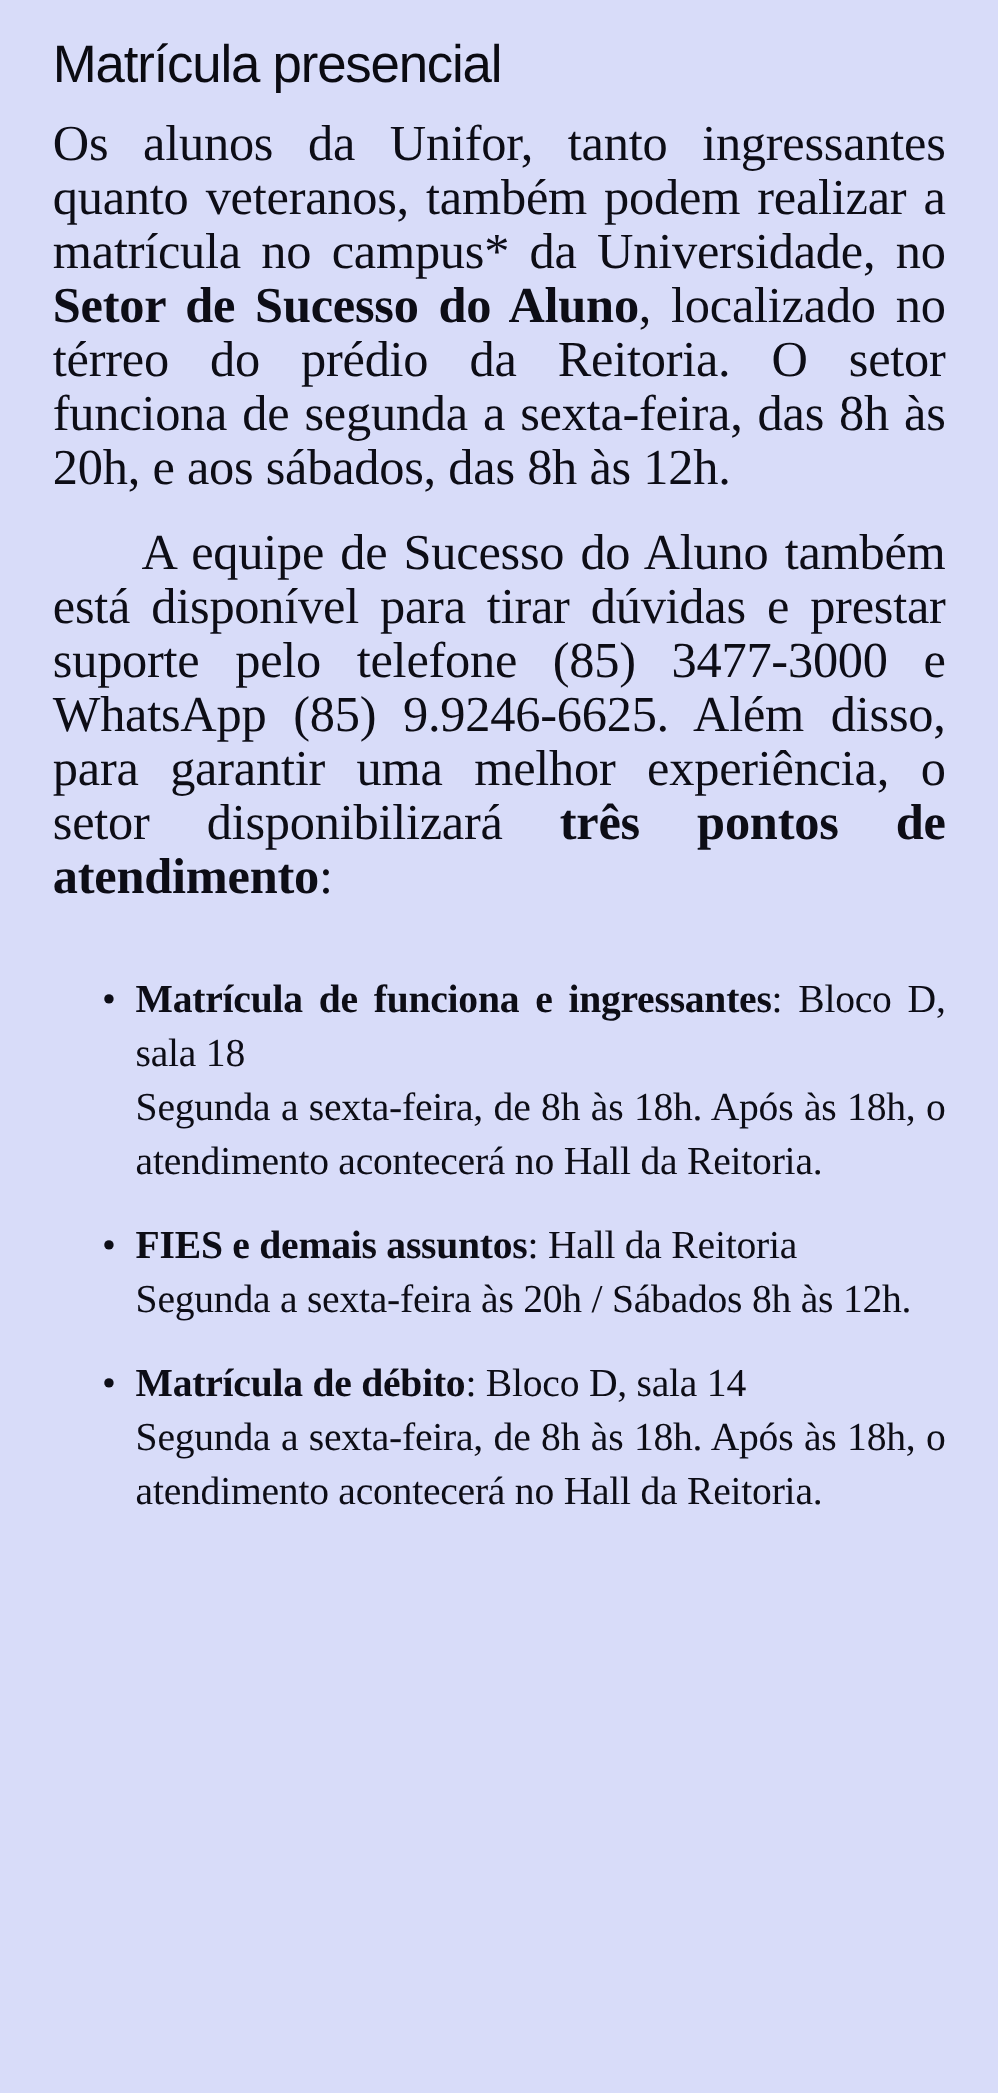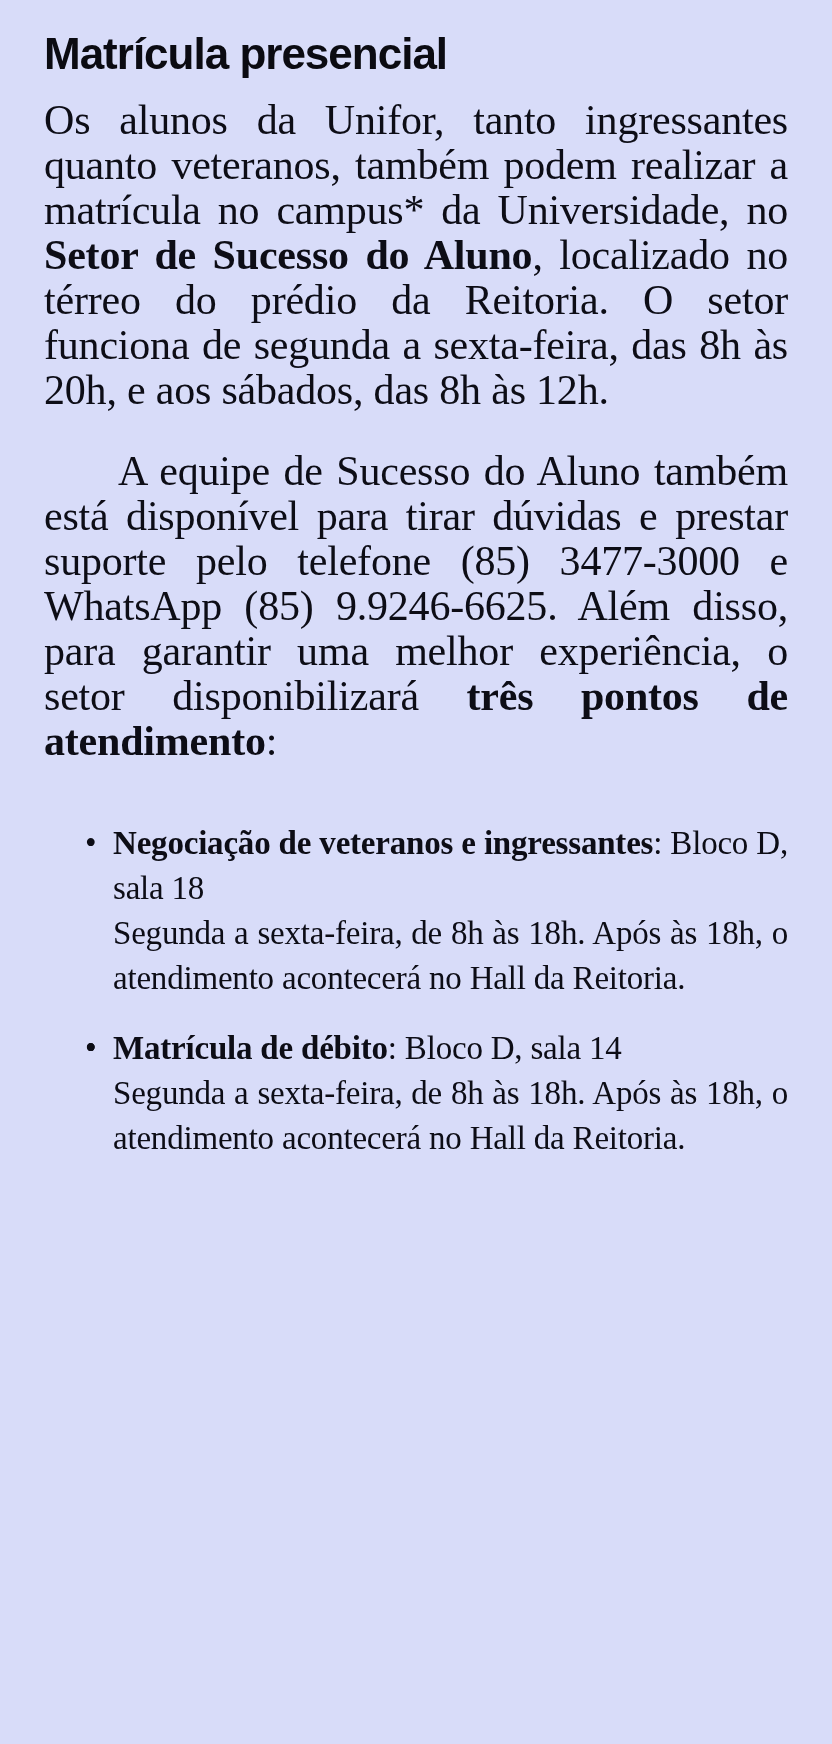--- a/index.html
+++ b/index.html
@@ -13,39 +13,39 @@
     color: #0d0d16;
     font-family: "Liberation Serif", serif;
     overflow: hidden;
   }
   .page {
     padding: 20px 44px 0 44px;
     box-sizing: border-box;
   }
   .title {
     font-family: "Liberation Sans", sans-serif;
-    font-weight: 700;
+    font-weight: 400;
     font-size: 44px;
     line-height: 52px;
     letter-spacing: -1px;
     margin: 8px 0 18px 0;
     color: #0b0b12;
   }
   .para {
     font-size: 42px;
     line-height: 45px;
     letter-spacing: -0.2px;
     text-align: justify;
     white-space: pre-line;
     margin: 0;
     hyphens: auto;
     -webkit-hyphens: auto;
   }
   .para + .para {
-    margin-top: 36px;
+    margin-top: 26px;
   }
   .para.indent {
     text-indent: 74px;
   }
   ul.points {
     list-style: none;
     margin: 57px 0 0 0;
     padding: 0 0 0 69px;
   }
   li.point {
@@ -79,19 +79,20 @@
 <body style="background-color: rgb(216, 220, 249); color: rgb(13, 13, 22);">
 
 <main class="page">
   <h1 class="title">Matrícula presencial</h1>
 
   <p class="para"><span>Os alunos da Unifor, tanto ingressantes quanto veteranos, também podem realizar a matrícula no campus* da Universidade, no </span><b>Setor de Sucesso do Aluno</b><span>, localizado no térreo do prédio da Reitoria. O setor funciona de segunda a sexta-feira, das 8h às 20h, e aos sábados, das 8h às 12h.</span></p>
 
   <p class="para indent"><span>A equipe de Sucesso do Aluno também está disponível para tirar dúvidas e prestar suporte pelo telefone (85) 3477-3000 e WhatsApp (85) 9.9246-6625. Além disso, para garantir uma melhor experiência, o setor disponibilizará </span><b>três pontos de atendimento</b><span>:</span></p>
 
   <ul class="points">
-    <li class="point"><span class="dot">•</span><span class="point-text"><b>Negociação de veteranos e ingressantes</b><span>: Bloco D, sala 18
+    <li class="point"><span class="dot">•</span><span class="point-text"><b>Matrícula de funciona e ingressantes</b><span>: Bloco D, sala 18
 Segunda a sexta-feira, de 8h às 18h. Após às 18h, o atendimento acontecerá no Hall da Reitoria.</span></span></li>
-    <li class="point"><span class="dot">•</span></li>
+    <li class="point"><span class="dot">•</span><span class="point-text"><b>FIES e demais assuntos</b><span>: Hall da Reitoria
+Segunda a sexta-feira às 20h / Sábados 8h às 12h.</span></span></li>
     <li class="point"><span class="dot">•</span><span class="point-text"><b>Matrícula de débito</b><span>: Bloco D, sala 14
 Segunda a sexta-feira, de 8h às 18h. Após às 18h, o atendimento acontecerá no Hall da Reitoria.</span></span></li>
   </ul>
 </main>
 
 </body></html>

